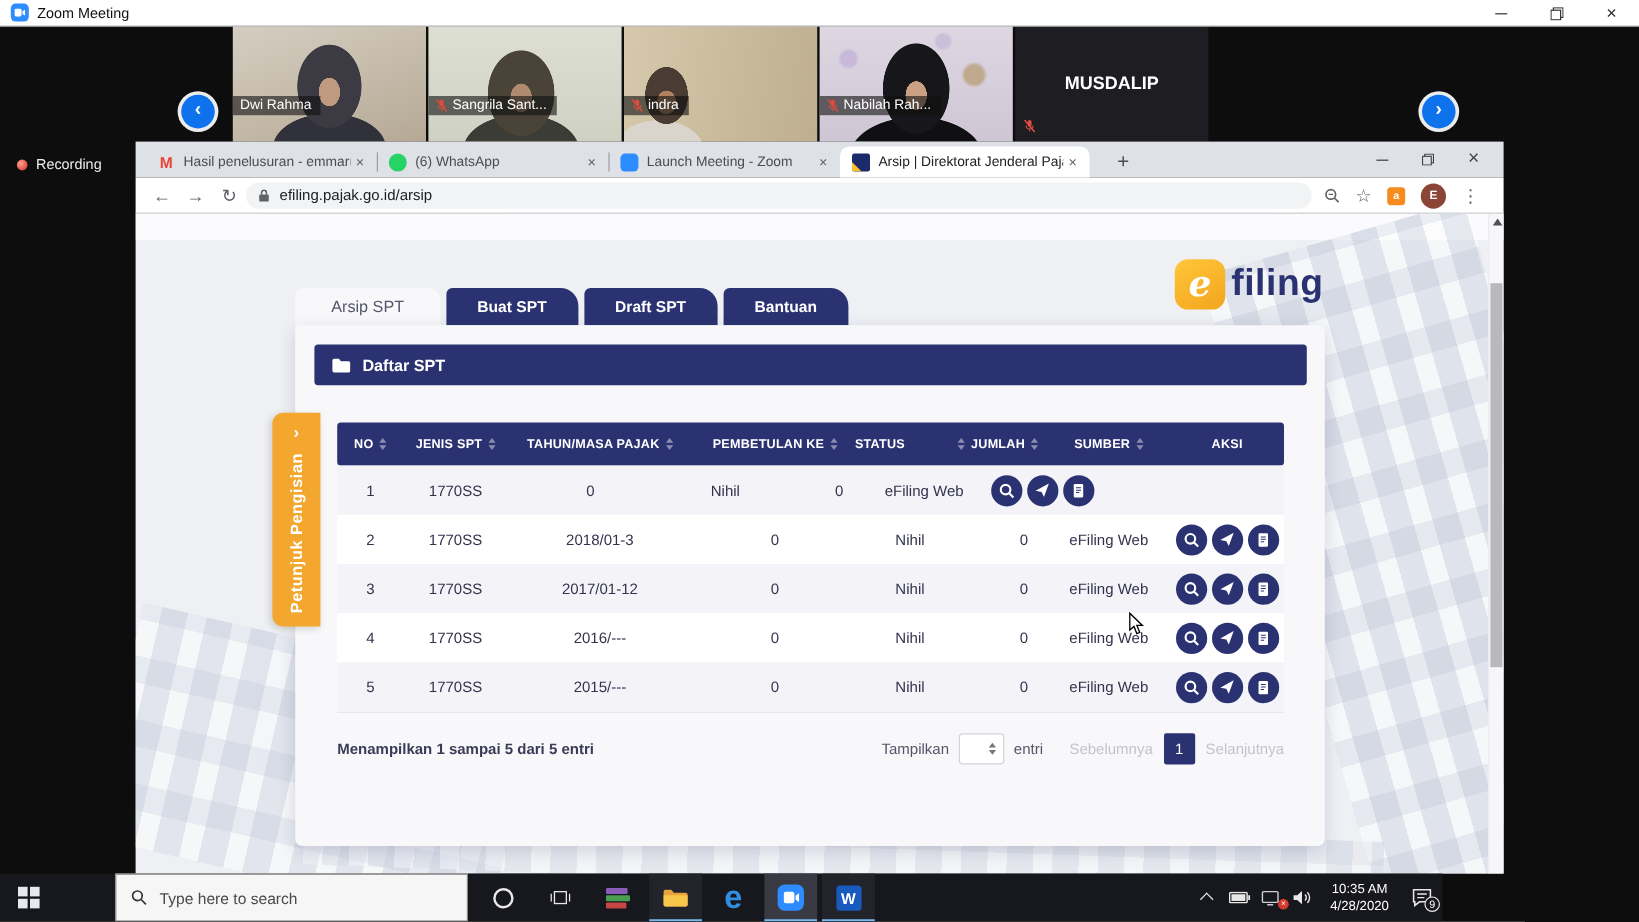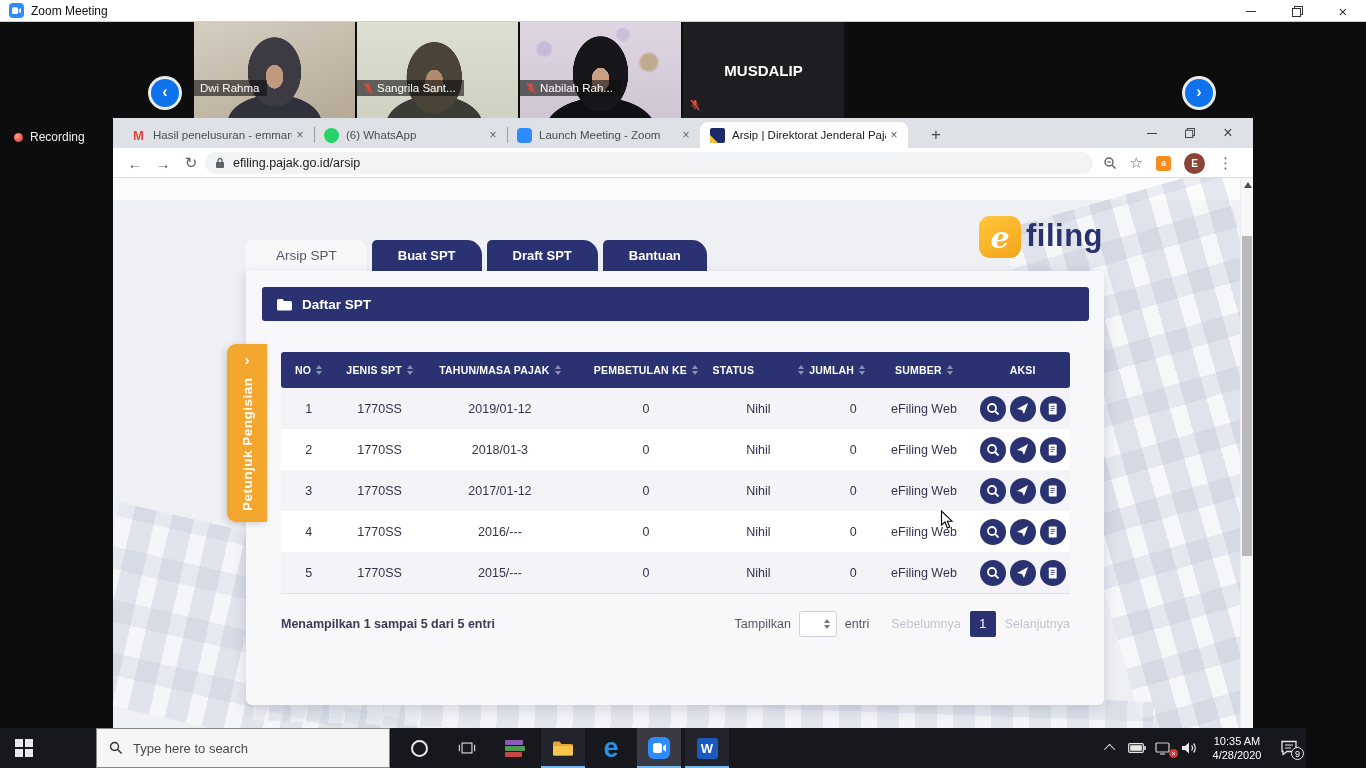--- a/index.html
+++ b/index.html
@@ -120,21 +120,21 @@
   .pag-cur{width:26px;height:26px;background:#2b3271;border-radius:2px;color:#fff;font-size:12.5px;display:flex;align-items:center;justify-content:center;}
 
   
   .sbar{position:absolute;left:1127px;top:0;width:13px;height:550px;background:#f7f7f9;z-index:6;border-left:1px solid #ececf0;}
   .sbar-up{position:absolute;left:3px;top:4px;width:0;height:0;border-left:4px solid transparent;border-right:4px solid transparent;border-bottom:6px solid #505050;}
   .sthumb{position:absolute;left:1px;top:58px;width:10px;height:320px;background:#b8b8bd;}
 
   .cursor{position:absolute;left:827px;top:332px;z-index:12;}
 
   
-  .taskbar{position:absolute;left:0;top:728px;width:1306px;height:40px;background:#17171e;z-index:40;}
+  .taskbar{position:absolute;left:0;top:728px;width:1202px;height:40px;background:#17171e;z-index:40;}
   .tb-item{position:absolute;top:0;width:48px;height:40px;display:flex;align-items:center;justify-content:center;}
   .start{left:0;}
   .winflag{display:grid;grid-template-columns:8px 8px;grid-template-rows:8px 8px;gap:1.5px;}
   .winflag i{background:#e6e9ee;}
   .tsearch{position:absolute;left:96px;top:0;width:294px;height:40px;background:#f6f6f6;border:1px solid #888;display:flex;align-items:center;gap:10px;padding:0 12px;}
   .tsearch-text{font-size:13px;color:#4a4a4a;}
   .appbox{width:44px;}
   .appbox.open{box-shadow:inset 0 -2px 0 #76b9f0;background:#23232b;}
   .appbox.front{background:#3a3a45;}
   .cortana-ring{width:17px;height:17px;border:2px solid #e8e8e8;border-radius:50%;}
@@ -201,20 +201,33 @@
                 <path d="M2.5 6.5a3.5 3.5 0 0 0 7 0" fill="none" stroke="#e04b3f" stroke-width="1"></path>
                 <line x1="6" y1="10.2" x2="6" y2="12.6" stroke="#e04b3f" stroke-width="1"></line>
                 <line x1="1" y1="1" x2="11" y2="13" stroke="#e04b3f" stroke-width="1.6"></line>
               </svg>
       </span>
       <span class="vname">Sangrila Sant...</span>
     </div>
   </div>
 
 
+  <div class="vtile p3">
+    <div class="vname-chip">
+      <span class="mic-chip">
+        <svg width="10" height="12" viewBox="0 0 12 14">
+                <rect x="4" y="1" width="4" height="7" rx="2" fill="#e04b3f"></rect>
+                <path d="M2.5 6.5a3.5 3.5 0 0 0 7 0" fill="none" stroke="#e04b3f" stroke-width="1"></path>
+                <line x1="6" y1="10.2" x2="6" y2="12.6" stroke="#e04b3f" stroke-width="1"></line>
+                <line x1="1" y1="1" x2="11" y2="13" stroke="#e04b3f" stroke-width="1.6"></line>
+              </svg>
+      </span>
+      <span class="vname">indra</span>
+    </div>
+  </div>
 
   <div class="vtile p4">
     <div class="vname-chip">
       <span class="mic-chip">
         <svg width="10" height="12" viewBox="0 0 12 14">
                 <rect x="4" y="1" width="4" height="7" rx="2" fill="#e04b3f"></rect>
                 <path d="M2.5 6.5a3.5 3.5 0 0 0 7 0" fill="none" stroke="#e04b3f" stroke-width="1"></path>
                 <line x1="6" y1="10.2" x2="6" y2="12.6" stroke="#e04b3f" stroke-width="1"></line>
                 <line x1="1" y1="1" x2="11" y2="13" stroke="#e04b3f" stroke-width="1.6"></line>
               </svg>
@@ -420,21 +433,20 @@
 
   <div class="hcell col7">
     <span class="hlabel">AKSI</span>
 
   </div>
 </div>
       <div class="tbody">
   <div class="trow">
             <div class="cell col0">1</div>
             <div class="cell col1">1770SS</div>
-            <div class="cell col2">2019/01-12</div>
             <div class="cell col3">0</div>
             <div class="cell col4">Nihil</div>
             <div class="cell col5">0</div>
             <div class="cell col6">eFiling Web</div>
   <div class="cell col7 aksi">
     <button class="act">
       <svg width="14" height="14" viewBox="0 0 14 14">
                   <circle cx="6" cy="6" r="4" fill="none" stroke="#fff" stroke-width="1.8"></circle>
                   <line x1="9" y1="9" x2="12.5" y2="12.5" stroke="#fff" stroke-width="1.8"></line>
                 </svg>

